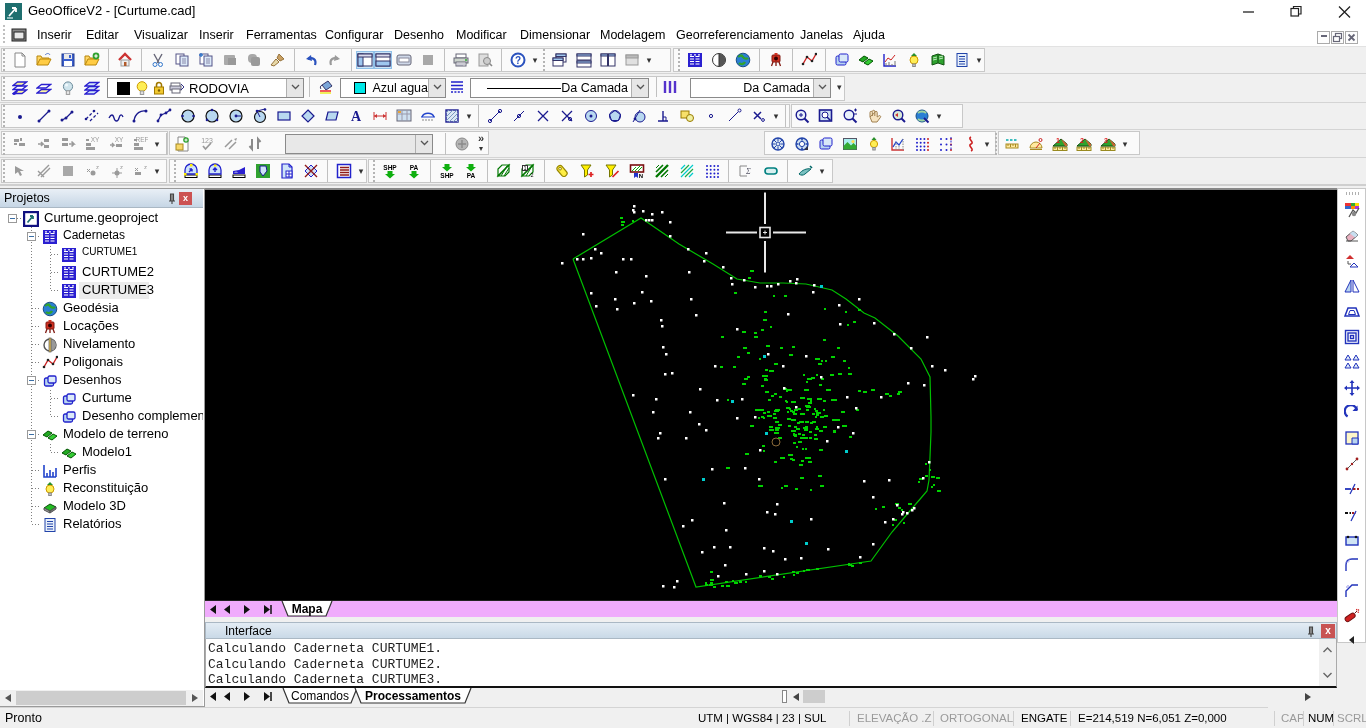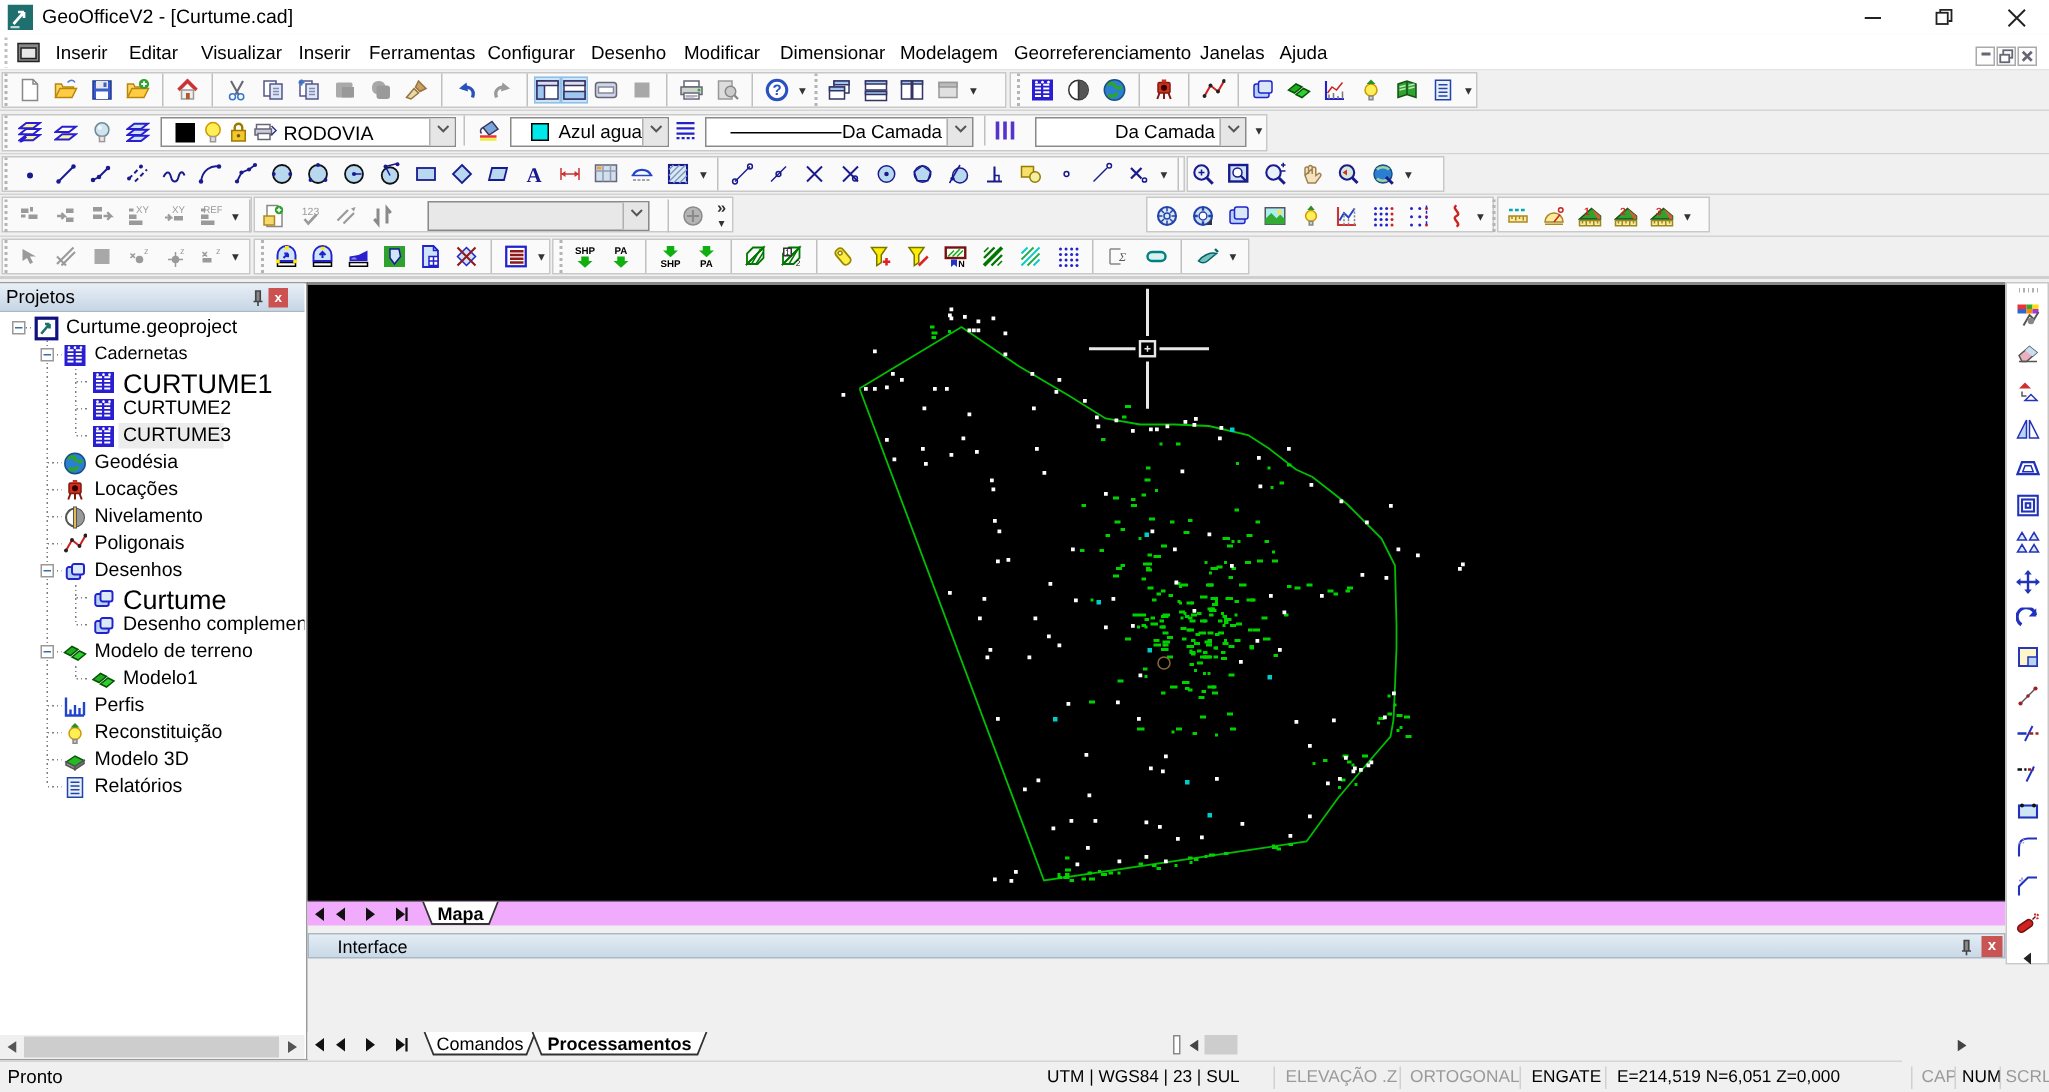--- a/index.html
+++ b/index.html
@@ -1189,21 +1189,21 @@
             <circle cx="12" cy="2.8" r=".9" fill="#fff"></circle>
           </svg></div>
         <div style="position:absolute;left:63px;top:227.0px;font-size:12px;color:#000;white-space:nowrap">Cadernetas</div>
         <div style="position:absolute;left:61px;top:245.5px;width:16px;height:16px"><svg width="16" height="16" viewBox="0 0 16 16" style="">
             <rect x="1" y="1" width="14" height="14" fill="#2a1fd0"></rect>
             <path d="M3 4.5h10M3 7h10M3 9.5h10M3 12h10" stroke="#fff" stroke-width="1.2" stroke-dasharray="4 1.5"></path>
             <circle cx="4" cy="2.8" r=".9" fill="#fff"></circle>
             <circle cx="8" cy="2.8" r=".9" fill="#fff"></circle>
             <circle cx="12" cy="2.8" r=".9" fill="#fff"></circle>
           </svg></div>
-        <div style="position:absolute;left:82px;top:245.0px;font-size:18px;color:#000;white-space:nowrap">CURTUME1</div>
+        <div style="position:absolute;left:82px;top:245.0px;font-size:10px;color:#000;white-space:nowrap">CURTUME1</div>
         <div style="position:absolute;left:61px;top:263.5px;width:16px;height:16px"><svg width="16" height="16" viewBox="0 0 16 16" style="">
             <rect x="1" y="1" width="14" height="14" fill="#2a1fd0"></rect>
             <path d="M3 4.5h10M3 7h10M3 9.5h10M3 12h10" stroke="#fff" stroke-width="1.2" stroke-dasharray="4 1.5"></path>
             <circle cx="4" cy="2.8" r=".9" fill="#fff"></circle>
             <circle cx="8" cy="2.8" r=".9" fill="#fff"></circle>
             <circle cx="12" cy="2.8" r=".9" fill="#fff"></circle>
           </svg></div>
         <div style="position:absolute;left:82px;top:263.0px;font-size:13px;color:#000;white-space:nowrap">CURTUME2</div>
         <div style="position:absolute;left:79px;top:280.5px;width:70px;height:17px;background:#ececec"></div>
         <div style="position:absolute;left:61px;top:281.5px;width:16px;height:16px"><svg width="16" height="16" viewBox="0 0 16 16" style="">
@@ -1245,21 +1245,21 @@
         <div style="position:absolute;left:29px;top:379.0px;width:5px;height:1px;background:#3a6ea5"></div>
         <div style="position:absolute;left:42px;top:371.5px;width:16px;height:16px"><svg width="16" height="16" viewBox="0 0 16 16" style="">
             <rect x="2.5" y="5" width="9" height="8" rx="1.5" fill="#b8d4f0" stroke="#2222cc" stroke-width="1.3"></rect>
             <rect x="6" y="3" width="8" height="7" rx="1.5" fill="#dceaf8" stroke="#2222cc" stroke-width="1.3"></rect>
           </svg></div>
         <div style="position:absolute;left:63px;top:371.0px;font-size:13px;color:#000;white-space:nowrap">Desenhos</div>
         <div style="position:absolute;left:61px;top:389.5px;width:16px;height:16px"><svg width="16" height="16" viewBox="0 0 16 16" style="">
             <rect x="2.5" y="5" width="9" height="8" rx="1.5" fill="#b8d4f0" stroke="#2222cc" stroke-width="1.3"></rect>
             <rect x="6" y="3" width="8" height="7" rx="1.5" fill="#dceaf8" stroke="#2222cc" stroke-width="1.3"></rect>
           </svg></div>
-        <div style="position:absolute;left:82px;top:389.0px;font-size:18px;color:#000;white-space:nowrap">Curtume</div>
+        <div style="position:absolute;left:82px;top:389.0px;font-size:13px;color:#000;white-space:nowrap">Curtume</div>
         <div style="position:absolute;left:61px;top:407.5px;width:16px;height:16px"><svg width="16" height="16" viewBox="0 0 16 16" style="">
             <rect x="2.5" y="5" width="9" height="8" rx="1.5" fill="#b8d4f0" stroke="#2222cc" stroke-width="1.3"></rect>
             <rect x="6" y="3" width="8" height="7" rx="1.5" fill="#dceaf8" stroke="#2222cc" stroke-width="1.3"></rect>
           </svg></div>
         <div style="position:absolute;left:82px;top:407.0px;font-size:13px;color:#000;white-space:nowrap">Desenho complement</div>
         <div style="position:absolute;left:27px;top:429.0px;width:9px;height:9px;border:1px solid #999;background:#fff"></div>
         <div style="position:absolute;left:29px;top:433.0px;width:5px;height:1px;background:#3a6ea5"></div>
         <div style="position:absolute;left:42px;top:425.5px;width:16px;height:16px"><svg width="16" height="16" viewBox="0 0 16 16" style="">
             <path d="M1 8l5-4 4 2-5 4z" fill="#22aa22" stroke="#005500"></path>
             <path d="M6 11l5-4 4 2-5 4z" fill="#33cc33" stroke="#005500"></path>
@@ -1818,20 +1818,31 @@
       </svg></div>
   </div>
 <div class="abs" style="left:205px;top:622px;width:1132px;height:84px">
 <div class="abs" style="left:0;top:0;width:1132px;height:17px;background:linear-gradient(#e3ecf4,#c9d9e7);border:1px solid #aab8c4">
 <span style="position:absolute;left:19px;top:1px;font-size:12px">Interface</span>
 <svg style="position:absolute;left:1100px;top:3px" width="10" height="11" viewBox="0 0 10 11">
         <path d="M5 8v3M2 8h6M3.5 1h3v7h-3z" stroke="#444" fill="#888" stroke-width="1.1"></path>
       </svg>
 <span style="position:absolute;left:1115px;top:1px;width:14px;height:14px;background:#c85454;color:#fff;font-size:10px;font-weight:bold;text-align:center;line-height:14px">x</span>
 </div>
+<div class="abs" style="left:0;top:17px;width:1132px;height:49px;background:#fff;border-left:1px solid #aaa;border-right:1px solid #aaa;border-bottom:2px solid #111;font-family:'Liberation Mono',monospace;font-size:13px;color:#222">
+<div style="padding:2px 0 0 2px;line-height:15.5px">Calculando Caderneta CURTUME1.<br>Calculando Caderneta CURTUME2.<br>Calculando Caderneta CURTUME3.</div>
+<div style="position:absolute;right:0;top:0;width:17px;height:47px;background:#f0f0f0">
+<svg style="position:absolute;left:4px;top:8px" width="9" height="6" viewBox="0 0 9 6">
+          <path d="M0.5 5L4.5 1l4 4" fill="none" stroke="#666" stroke-width="1.4"></path>
+        </svg>
+<svg style="position:absolute;left:4px;bottom:8px" width="9" height="6" viewBox="0 0 9 6">
+          <path d="M0.5 1l4 4 4-4" fill="none" stroke="#666" stroke-width="1.4"></path>
+        </svg>
+</div>
+</div>
 <div class="abs" style="left:0;top:66px;width:1132px;height:18px;background:#f0f0f0">
 <svg width="64" height="11" viewBox="0 0 64 11" style="margin:3px 2px 0 3px">
 <path d="M1 1v9M8 1L2 5.5 8 10z" fill="#111"></path>
         <path d="M22 1l-6 4.5L22 10z" fill="#111"></path>
 <path d="M36 1l6 4.5L36 10z" fill="#111"></path>
         <path d="M56 1l6 4.5L56 10z" fill="#111"></path>
         <path d="M63 1v9" stroke="#111" stroke-width="1.5"></path>
 </svg><svg width="76" height="17" viewBox="0 0 76 17" style="position:absolute;left:77px;top:0">
         <path d="M1 0l6 15h62l6-15" fill="#fff" stroke="#333" stroke-width="1.2"></path>
         <text x="38.0" y="12" font-size="12" font-weight="normal" fill="#000" text-anchor="middle" font-family="Liberation Sans">Comandos</text>

